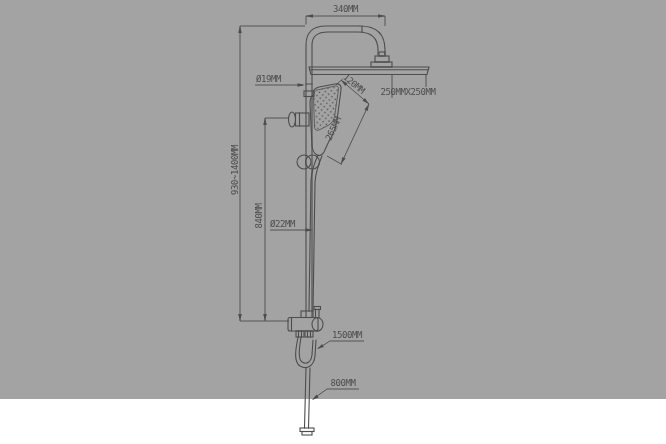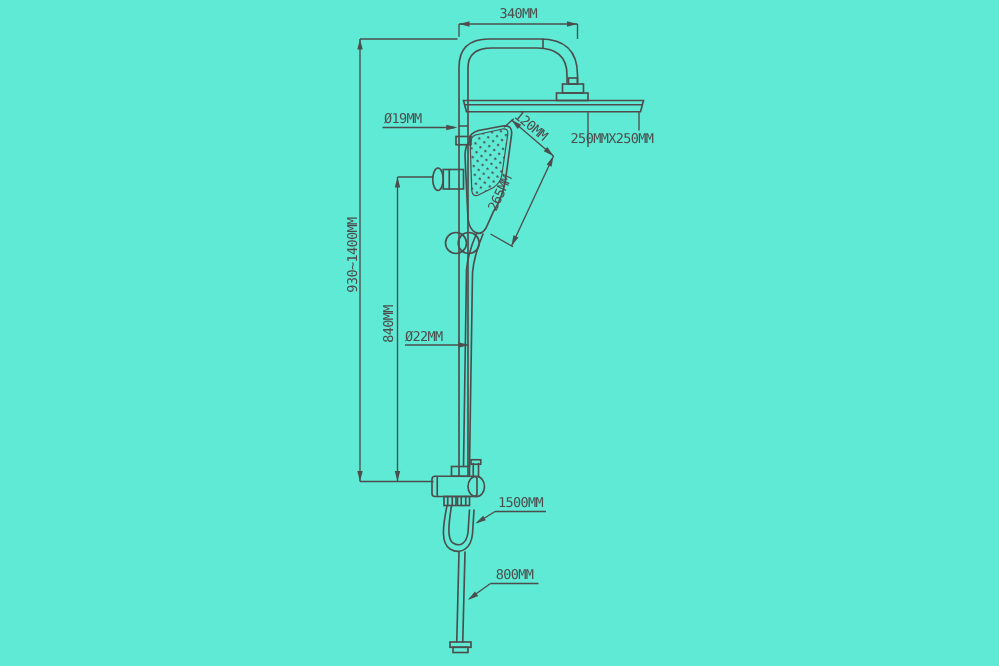--- a/index.html
+++ b/index.html
@@ -7,22 +7,22 @@
     padding: 0;
     background: #ffffff;
     width: 666px;
     height: 444px;
     overflow: hidden;
     font-family: "DejaVu Sans Mono", "Liberation Mono", monospace;
   }
   .canvas {
     position: relative;
     width: 666px;
-    height: 444px;
-    background: #5eead4;
+    height: 399px;
+    background: #a3a3a3;
   }
   svg { display: block; }
   text {
     font-family: "DejaVu Sans Mono", "Liberation Mono", monospace;
     font-size: 9px;
     letter-spacing: -0.4px;
     fill: #4d4d4d;
   }
   .obj  { stroke: #4d4d4d; stroke-width: 1.1; fill: none; stroke-linecap: round; }
   .dim  { stroke: #4d4d4d; stroke-width: 0.9; fill: none; }

